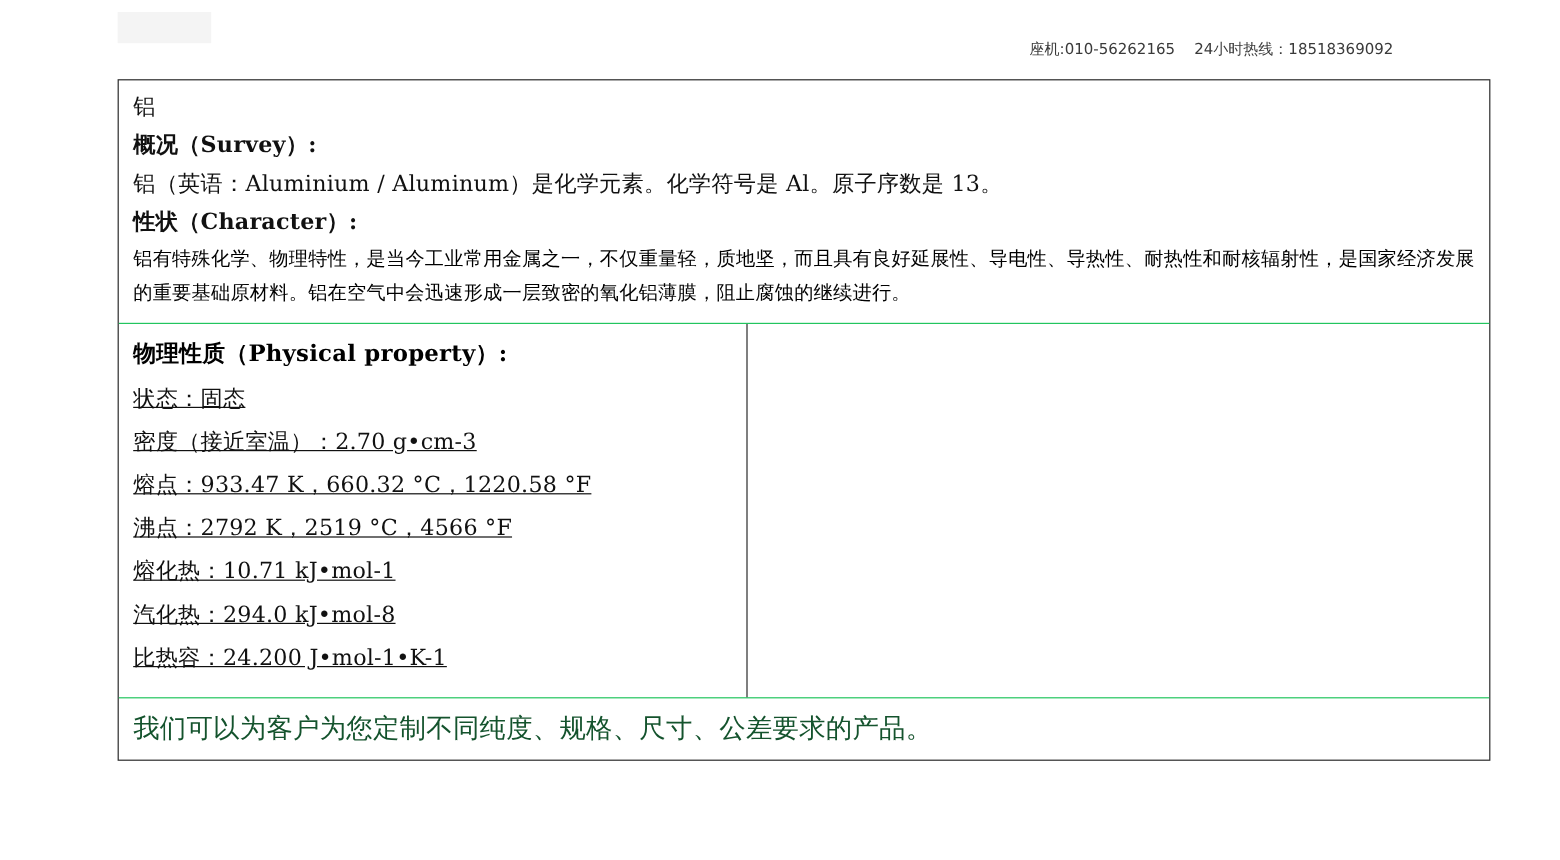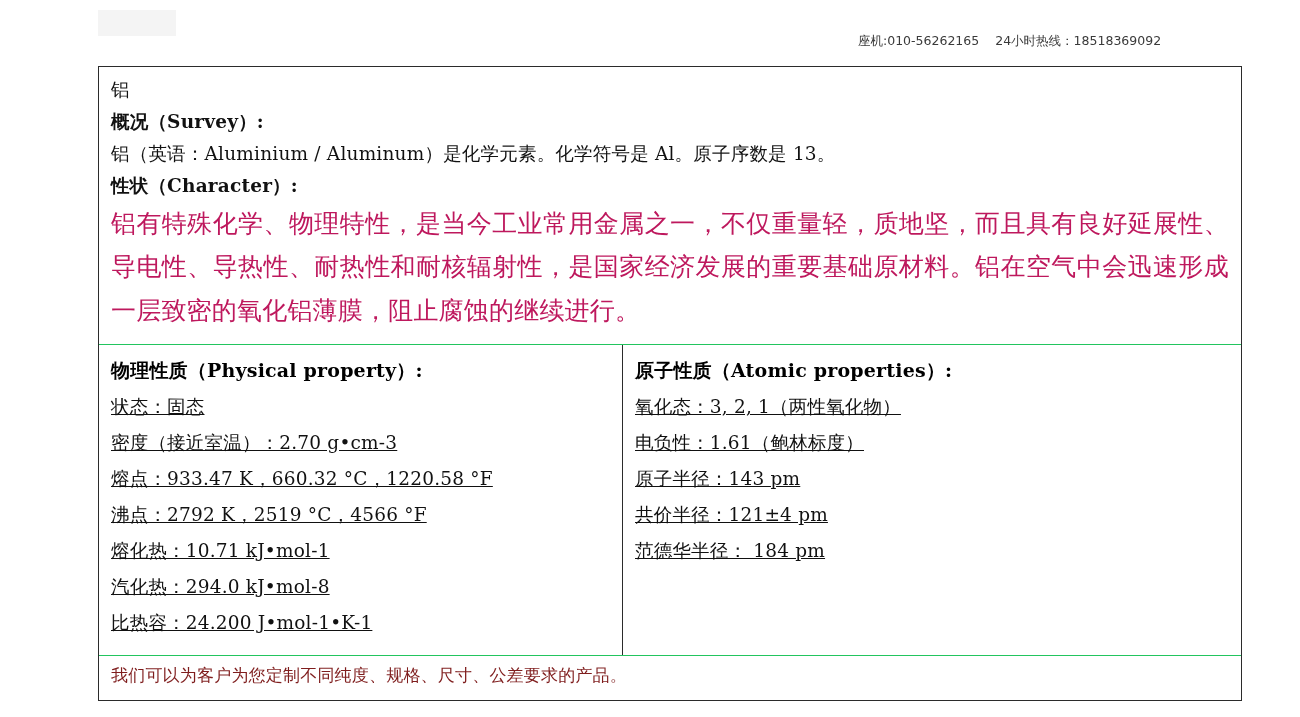--- a/index.html
+++ b/index.html
@@ -86,23 +86,23 @@
     letter-spacing: 0.2px;
   }
   .line.bold {
     font-weight: bold;
   }
   .line.title {
     font-size: 18.5px;
   }
   .para {
     font-family: "DejaVu Serif", serif;
-    font-size: 25px;
+    font-size: 16px;
     line-height: 1.73;
-    color: #be185d;
+    color: #000000;
     letter-spacing: 0.2px;
     text-align: justify;
     text-justify: inter-character;
   }
   .section-head {
     font-family: "DejaVu Serif", serif;
     font-size: 19px;
     font-weight: bold;
     line-height: 1.75;
     letter-spacing: 0.2px;
@@ -111,25 +111,25 @@
   .prop-line {
     font-family: "DejaVu Serif", serif;
     font-size: 18.5px;
     line-height: 1.95;
     letter-spacing: 0.2px;
     color: #111;
     white-space: nowrap;
     text-decoration: underline;
   }
   .footer-line {
-    font-family: Liberation Mono, monospace;
-    font-size: 17px;
+    font-family: Liberation Sans, sans-serif;
+    font-size: 22px;
     line-height: 1.6;
     letter-spacing: 0.2px;
-    color: #7f1d1d;
+    color: #14532d;
   }
   .cell.block-top {
     padding-top: 7px;
     padding-bottom: 12px;
   }
   .cell.props {
     padding-top: 9px;
     padding-bottom: 14px;
   }
   .cell.footer {
@@ -164,28 +164,20 @@
       <div class="cell half-left props">
         <div class="section-head">物理性质（Physical property）:</div>
         <div class="prop-line">状态：固态</div>
         <div class="prop-line">密度（接近室温）：2.70 g•cm-3</div>
         <div class="prop-line">熔点：933.47 K，660.32 °C，1220.58 °F</div>
         <div class="prop-line">沸点：2792 K，2519 °C，4566 °F</div>
         <div class="prop-line">熔化热：10.71 kJ•mol-1</div>
         <div class="prop-line">汽化热：294.0 kJ•mol-8</div>
         <div class="prop-line">比热容：24.200 J•mol-1•K-1</div>
       </div>
-      <div class="cell half-right props">
-        <div class="section-head">原子性质（Atomic properties）:</div>
-        <div class="prop-line">氧化态：3, 2, 1（两性氧化物）</div>
-        <div class="prop-line">电负性：1.61（鲍林标度）</div>
-        <div class="prop-line">原子半径：143 pm</div>
-        <div class="prop-line">共价半径：121±4 pm</div>
-        <div class="prop-line">范德华半径： 184 pm</div>
-      </div>
     </div>
 
     <div class="row">
       <div class="cell full footer">
         <div class="footer-line">我们可以为客户为您定制不同纯度、规格、尺寸、公差要求的产品。</div>
       </div>
     </div>
 
   </div>
 </div>

